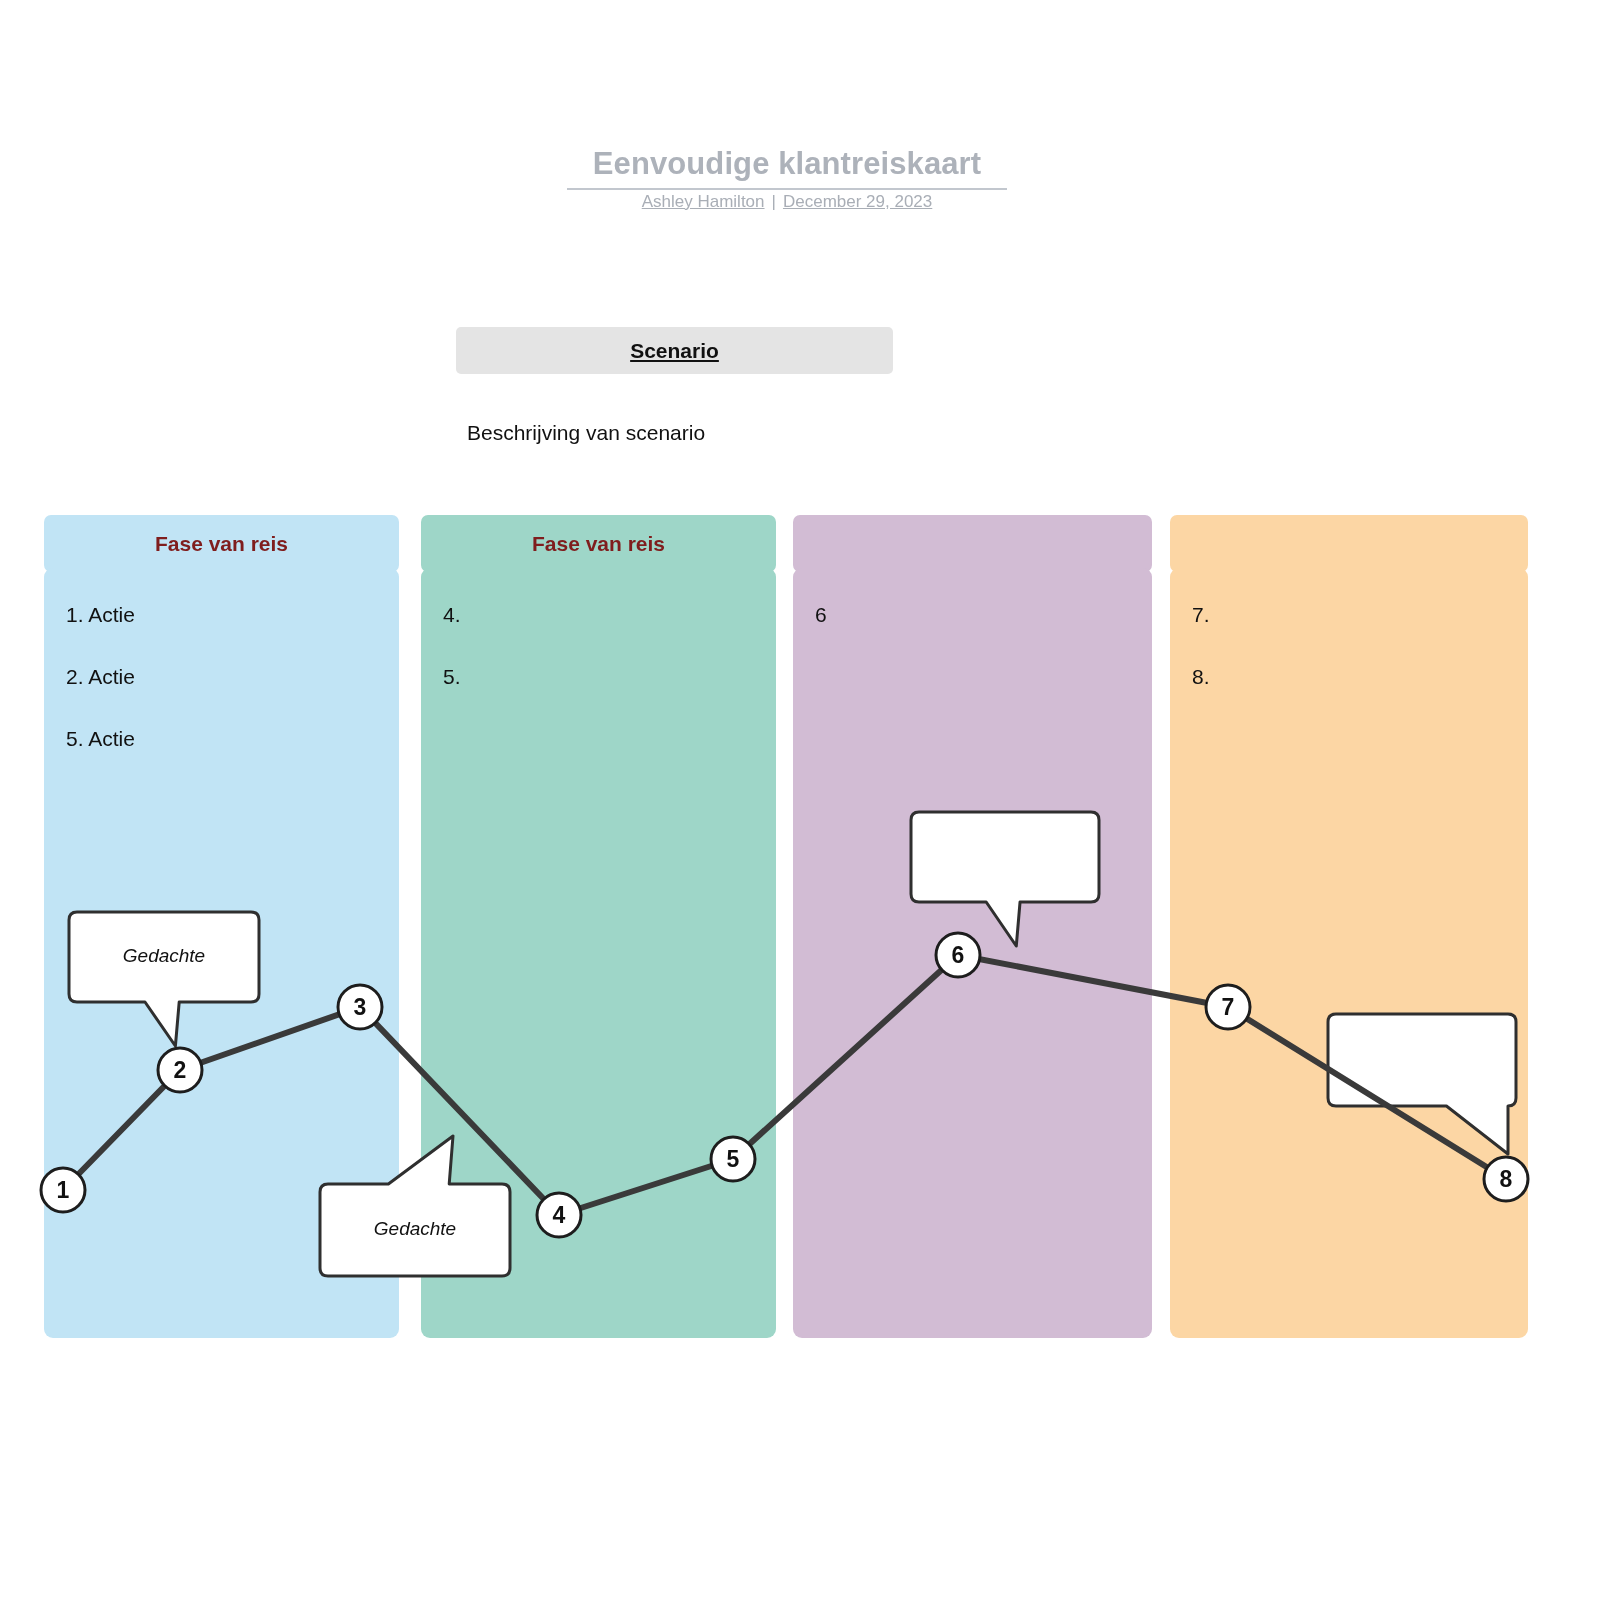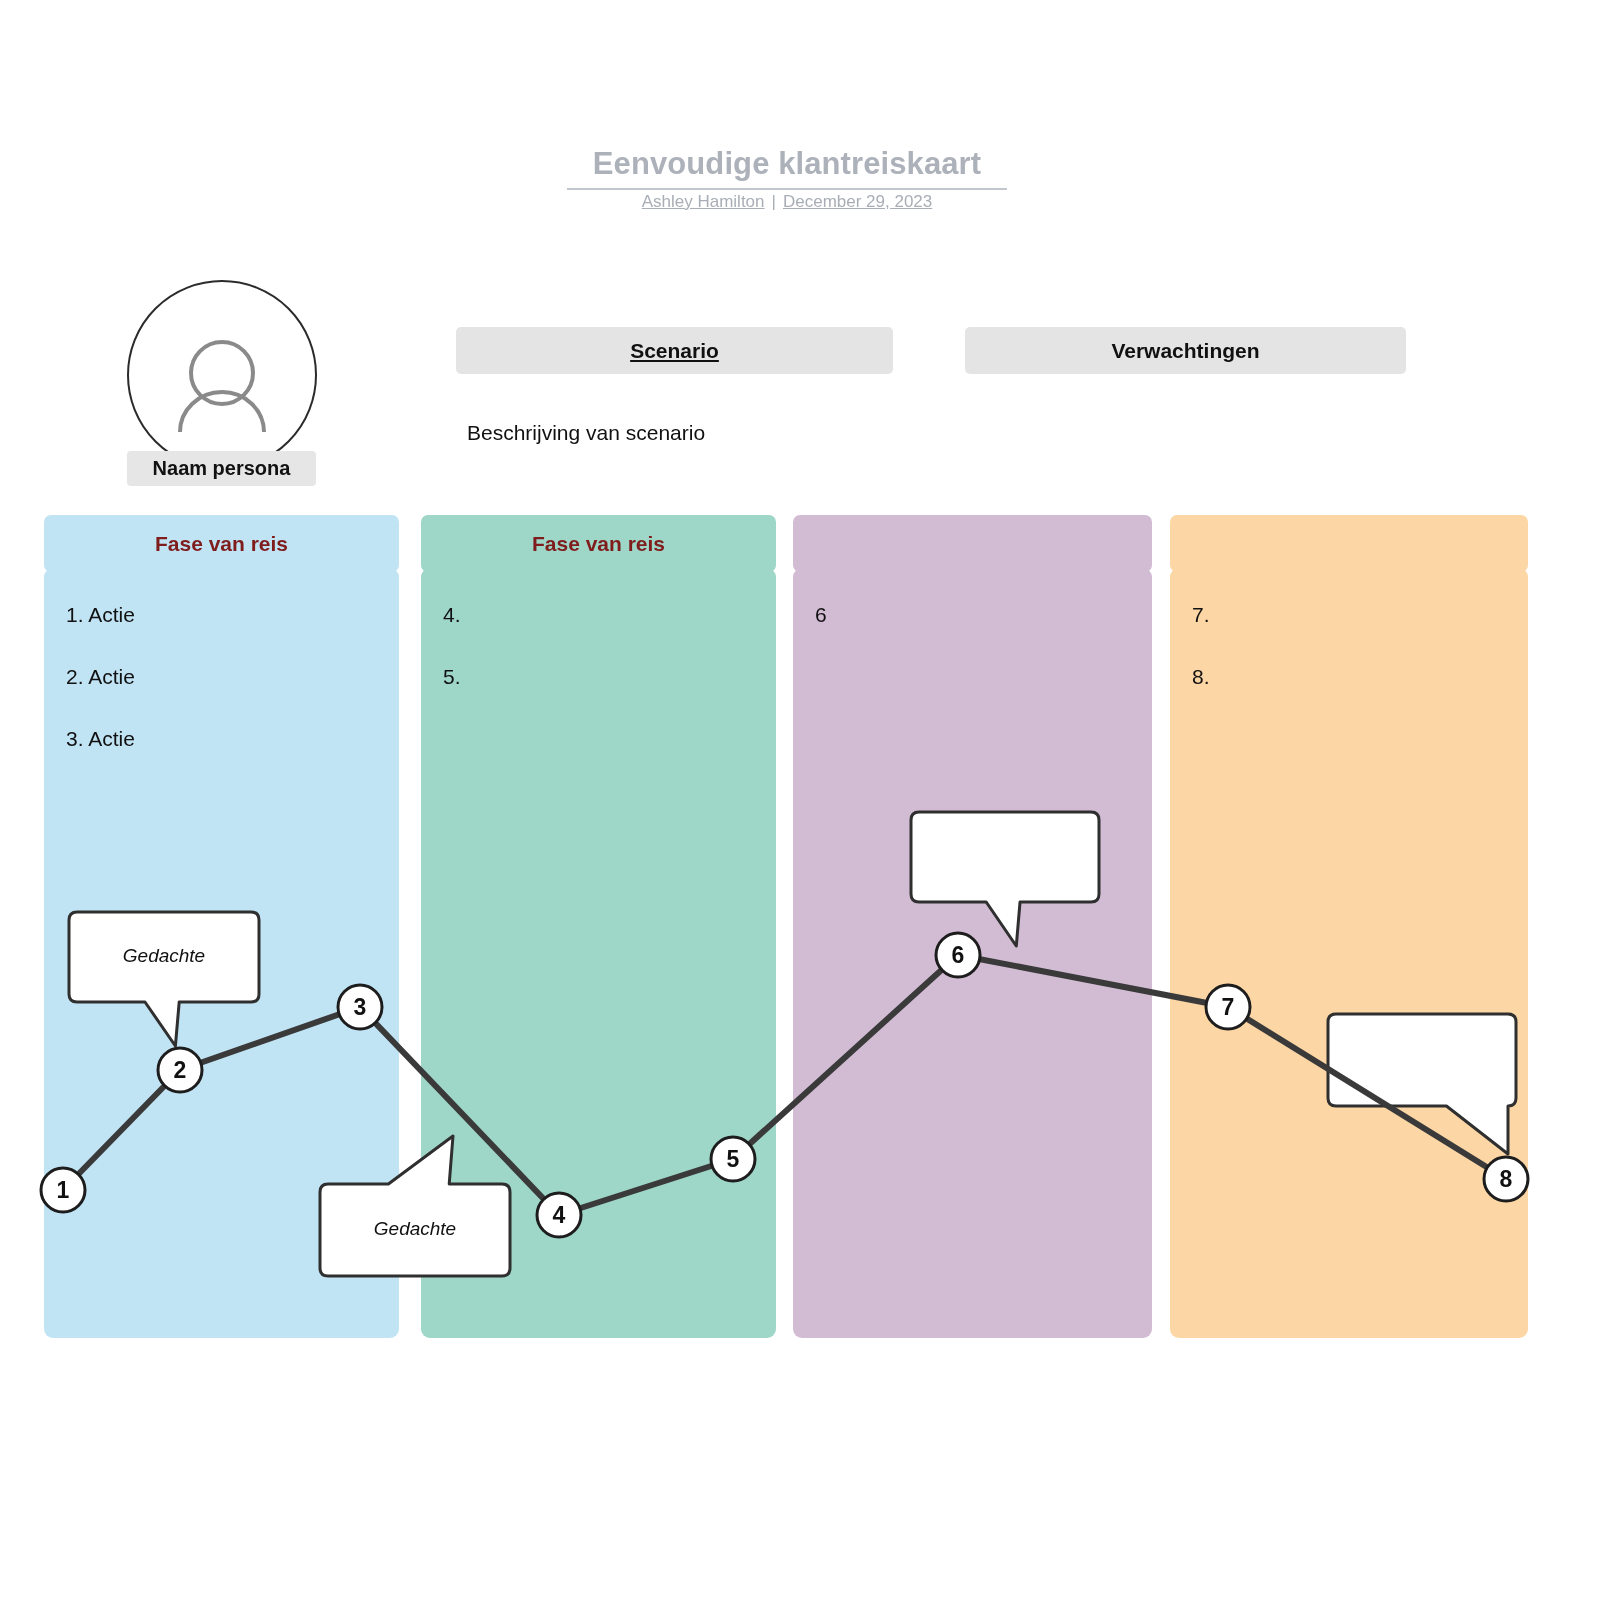--- a/index.html
+++ b/index.html
@@ -95,42 +95,33 @@
 </head>
 <body>
 
 <div id="canvas">
 
   <div class="doc-title">Eenvoudige klantreiskaart</div>
   <div class="doc-byline">
     <span>Ashley Hamilton</span><span class="sep">|</span><span>December 29, 2023</span>
   </div>
 
-  <div class="persona-wrap">
-    <div class="persona-circle"></div>
-    <svg class="persona-glyph" viewBox="0 0 190 190">
-      <circle cx="95" cy="93" r="31" fill="none" stroke="#8a8a8a" stroke-width="4"></circle>
-      <path d="M53 152 a42 40 0 0 1 84 0" fill="none" stroke="#8a8a8a" stroke-width="4"></path>
-    </svg>
-    <div class="persona-badge">Naam persona</div>
-  </div>
 
   <div class="head-bar" id="scenario-bar">Scenario</div>
   <div class="scenario-desc">Beschrijving van scenario</div>
 
-  <div class="head-bar" id="expect-bar">Verwachtingen</div>
 
   <div id="phase-layer">
       <div class="phase-head" style="left: 44px; width: 355px; background: rgb(193, 228, 245);">
         <span>Fase van reis</span>
       </div>
       <div class="phase-body" style="left: 44px; width: 355px; background: rgb(193, 228, 245);">
         <div class="act">1. Actie</div>
         <div class="act">2. Actie</div>
-        <div class="act">3. Actie</div>
+        <div class="act">5. Actie</div>
       </div>
       <div class="phase-head" style="left: 421px; width: 355px; background: rgb(158, 214, 200);">
         <span>Fase van reis</span>
       </div>
       <div class="phase-body" style="left: 421px; width: 355px; background: rgb(158, 214, 200);">
         <div class="act">4.</div>
         <div class="act">5.</div>
       </div>
       <div class="phase-head" style="left: 793px; width: 359px; background: rgb(210, 188, 212);">
         <span></span>

